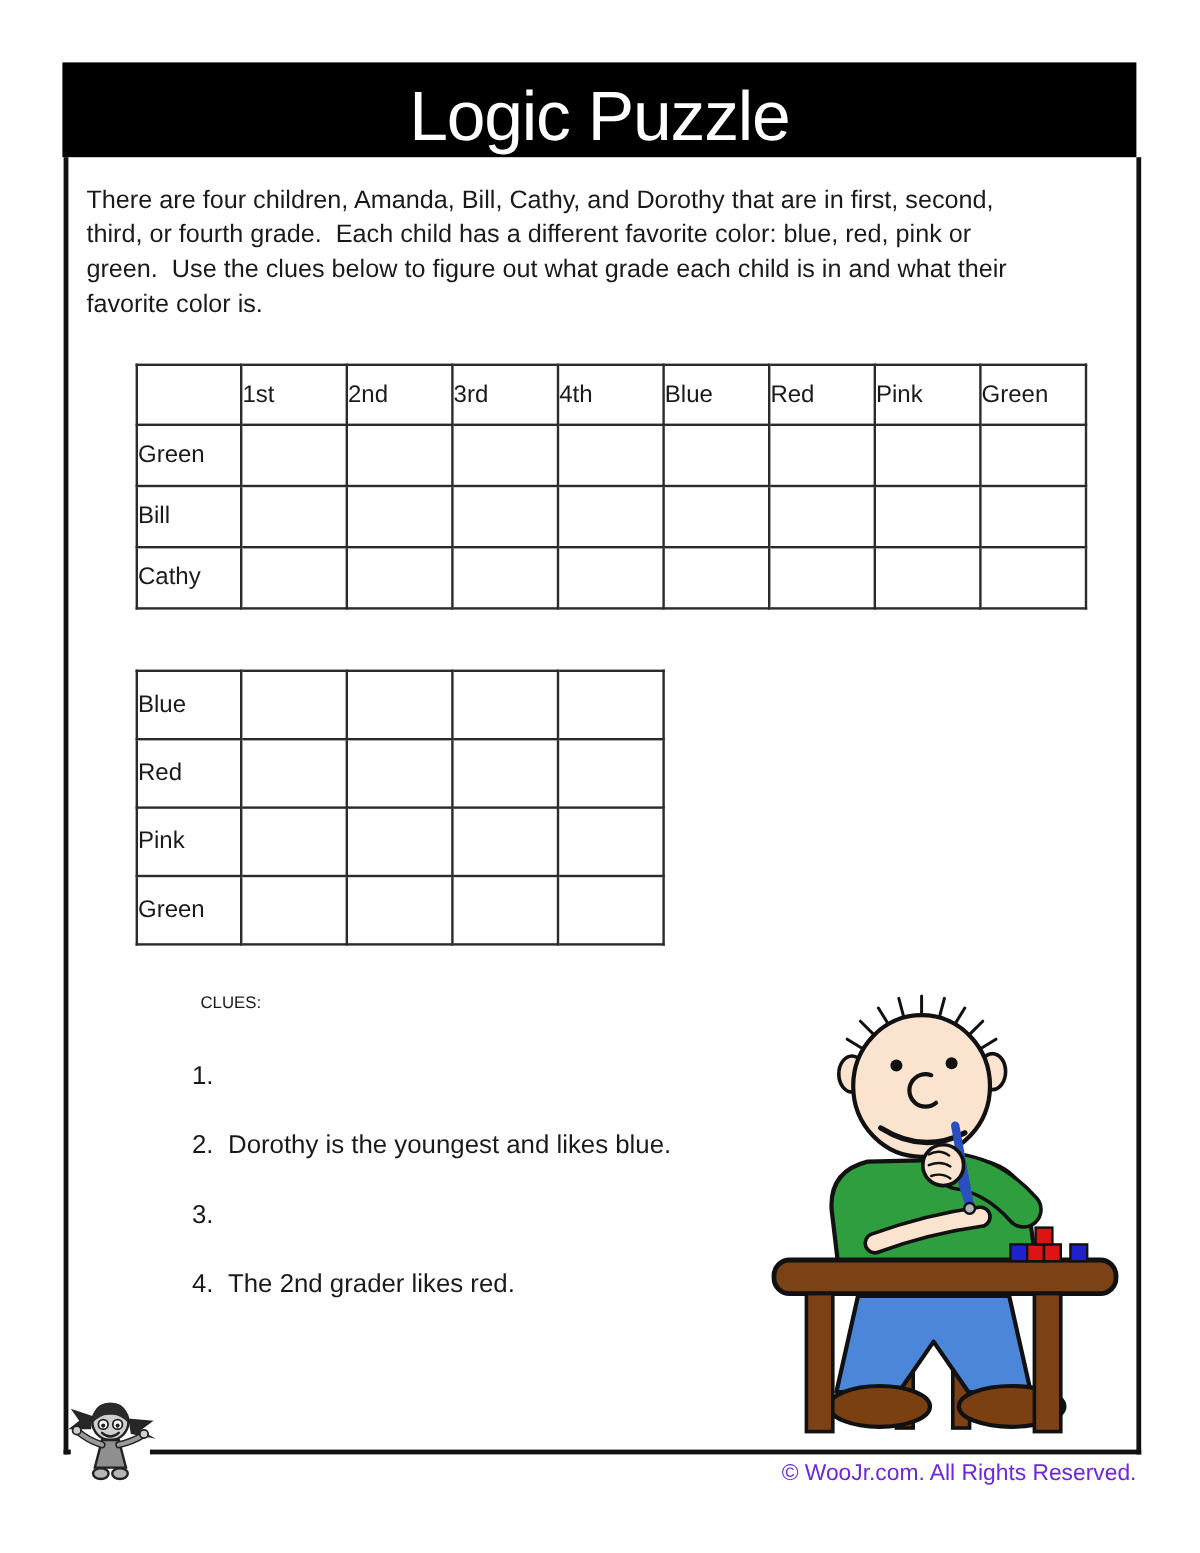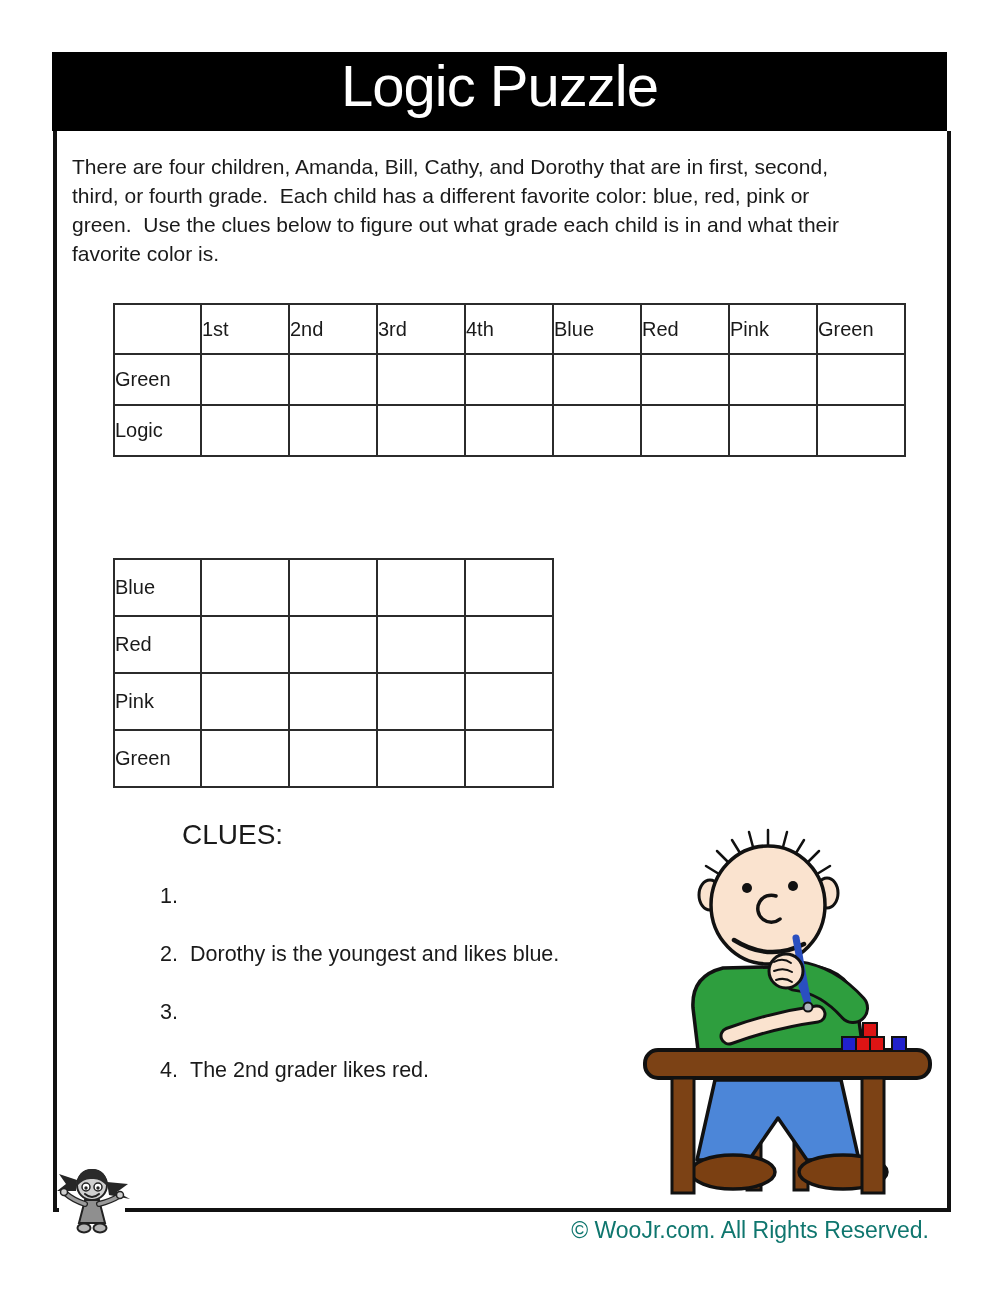--- a/index.html
+++ b/index.html
@@ -1,20 +1,20 @@
 <!DOCTYPE html>
 <html><head>
 <meta charset="utf-8">
 <style>
   html,body{margin:0;padding:0;background:#ffffff;}
   body{width:1000px;height:1294px;position:relative;overflow:hidden;
        font-family:"Liberation Sans","DejaVu Sans",sans-serif;color:#1a1a1a;}
 
   .title-bar{position:absolute;left:52px;top:52px;width:895px;height:79px;
-             background:#000;display:flex;align-items:flex-start;justify-content:center;z-index:2;}
+             background:#000;display:flex;align-items:flex-end;justify-content:center;z-index:2;}
   .title-bar span{color:#fff;font-size:58px;letter-spacing:-1px;font-weight:400;}
 
   .frame{position:absolute;left:53px;top:131px;width:890px;height:1077px;
          border-left:4px solid #111;border-right:4px solid #111;border-bottom:4px solid #111;
          background:#fff;z-index:1;}
 
   .intro{position:absolute;left:72px;top:152px;width:870px;margin:0;
          font-size:21px;line-height:29px;white-space:pre-wrap;z-index:2;}
 
   table.grid{position:absolute;border-collapse:collapse;table-layout:fixed;z-index:2;background:#fff;}
@@ -25,29 +25,29 @@
   .grid-top tr{height:51px;}
   .grid-top tr.hdr{height:50px;}
   .grid-bottom tr{height:57px;}
   td.corner{width:85px;}
   td.hcell{width:86px;padding-left:14px;}
   td.label{width:85px;padding-left:6px;}
   td.label2{width:85px;padding-left:10px;}
   td.cell{width:86px;}
 
   .clues{position:absolute;left:160px;top:822px;width:560px;z-index:2;}
-  .clues-heading{font-size:28px;margin-left:22px;line-height:26px;}
+  .clues-heading{font-size:14px;margin-left:7px;line-height:26px;}
   .clues-list{margin-top:36px;}
   .clue{display:flex;margin-bottom:34px;font-size:21.5px;line-height:24px;}
   .clue-num{width:30px;flex:0 0 30px;}
 
   .boy-illustration{position:absolute;left:623px;top:828px;z-index:2;}
   .mascot{position:absolute;left:55px;top:1162px;z-index:3;}
 
-  .copyright{position:absolute;right:71px;top:1217px;font-size:23px;color:#0f766e;z-index:2;}
+  .copyright{position:absolute;right:53px;top:1217px;font-size:19px;color:#6d28d9;z-index:2;}
 </style>
 </head>
 <body>
 
 <div class="page-root">
 
   <div class="title-bar">
     <span>Logic Puzzle</span>
   </div>
 
@@ -76,21 +76,32 @@
           <td class="cell"></td>
           <td class="cell"></td>
           <td class="cell"></td>
           <td class="cell"></td>
           <td class="cell"></td>
           <td class="cell"></td>
           <td class="cell"></td>
           <td class="cell"></td>
         </tr>
         <tr>
-          <td class="label">Logic</td>
+          <td class="label">Bill</td>
+          <td class="cell"></td>
+          <td class="cell"></td>
+          <td class="cell"></td>
+          <td class="cell"></td>
+          <td class="cell"></td>
+          <td class="cell"></td>
+          <td class="cell"></td>
+          <td class="cell"></td>
+        </tr>
+        <tr>
+          <td class="label">Cathy</td>
           <td class="cell"></td>
           <td class="cell"></td>
           <td class="cell"></td>
           <td class="cell"></td>
           <td class="cell"></td>
           <td class="cell"></td>
           <td class="cell"></td>
           <td class="cell"></td>
         </tr>
       </tbody>

